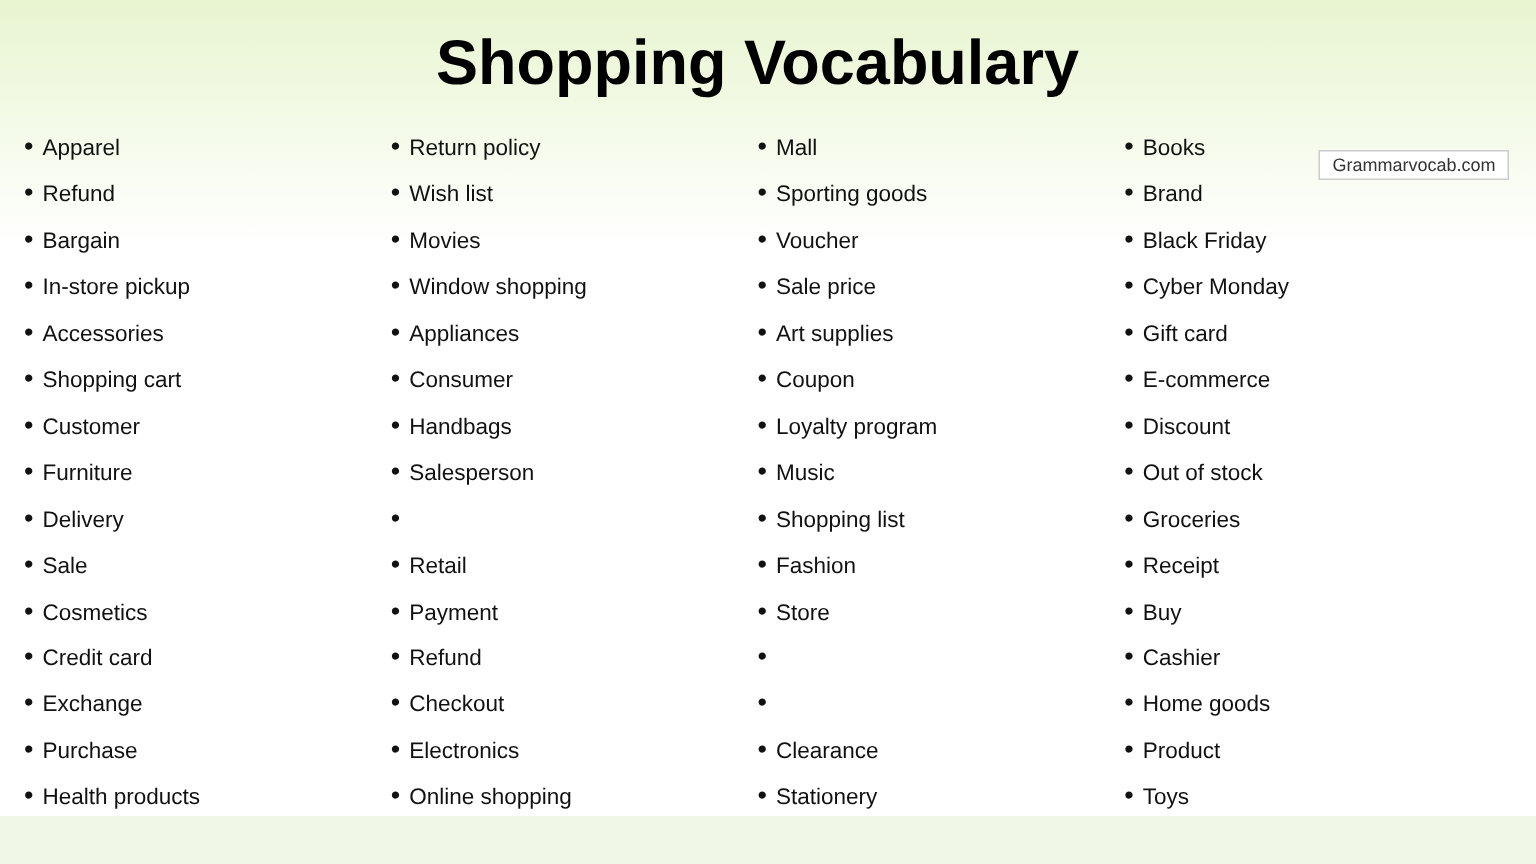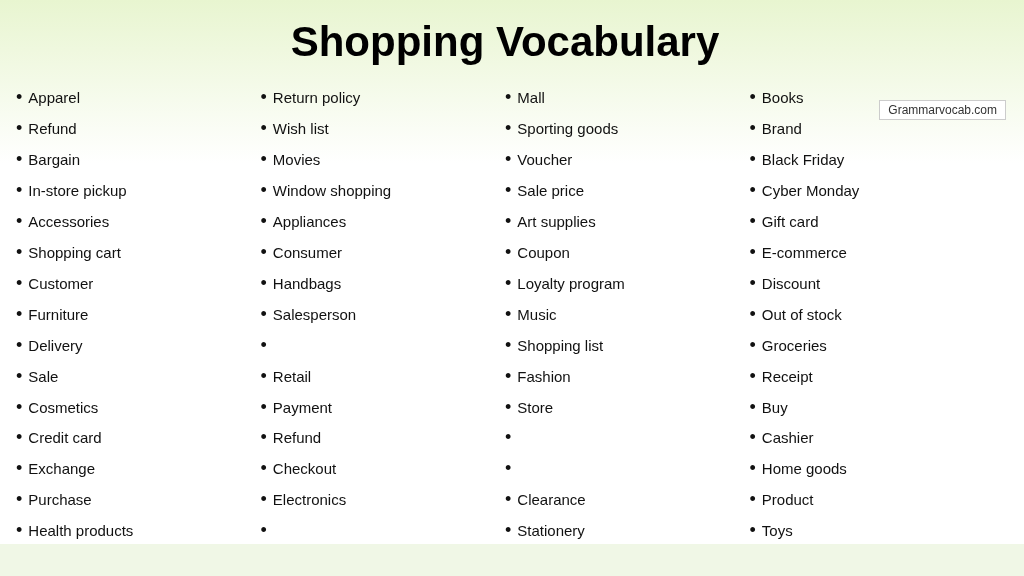--- a/index.html
+++ b/index.html
@@ -203,20 +203,21 @@
         <div class="vocab-item">
           <span class="bullet">•</span>
           <span>Checkout</span>
         </div>
         <div class="vocab-item">
           <span class="bullet">•</span>
           <span>Electronics</span>
         </div>
         <div class="vocab-item">
           <span class="bullet">•</span>
+          <span>Online shopping</span>
         </div>
       </div>
       <div class="column">
         <div class="vocab-item">
           <span class="bullet">•</span>
           <span>Mall</span>
         </div>
         <div class="vocab-item">
           <span class="bullet">•</span>
           <span>Sporting goods</span>

